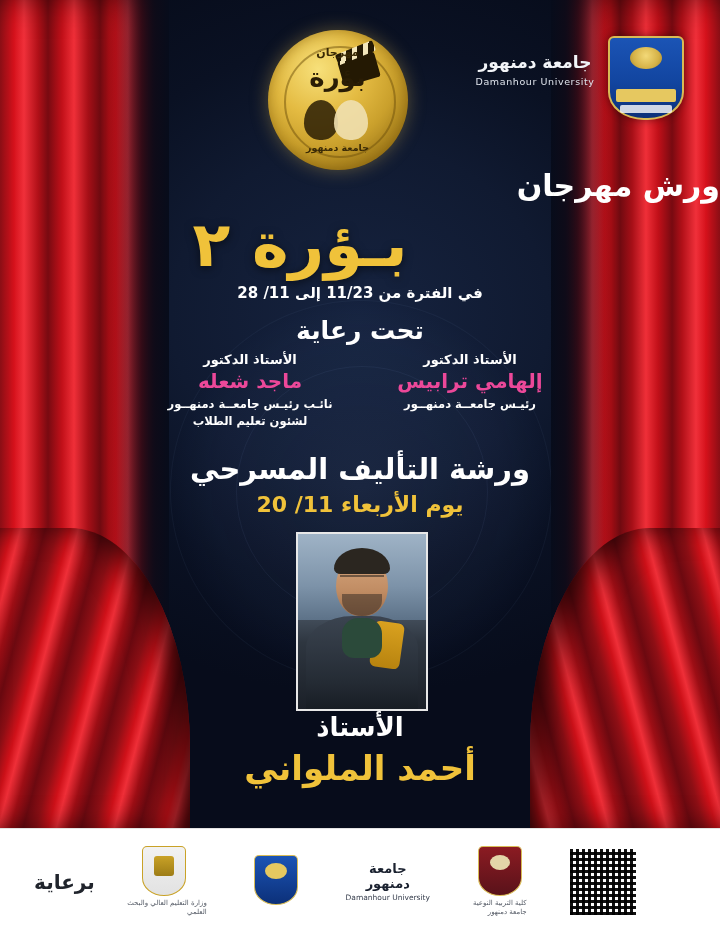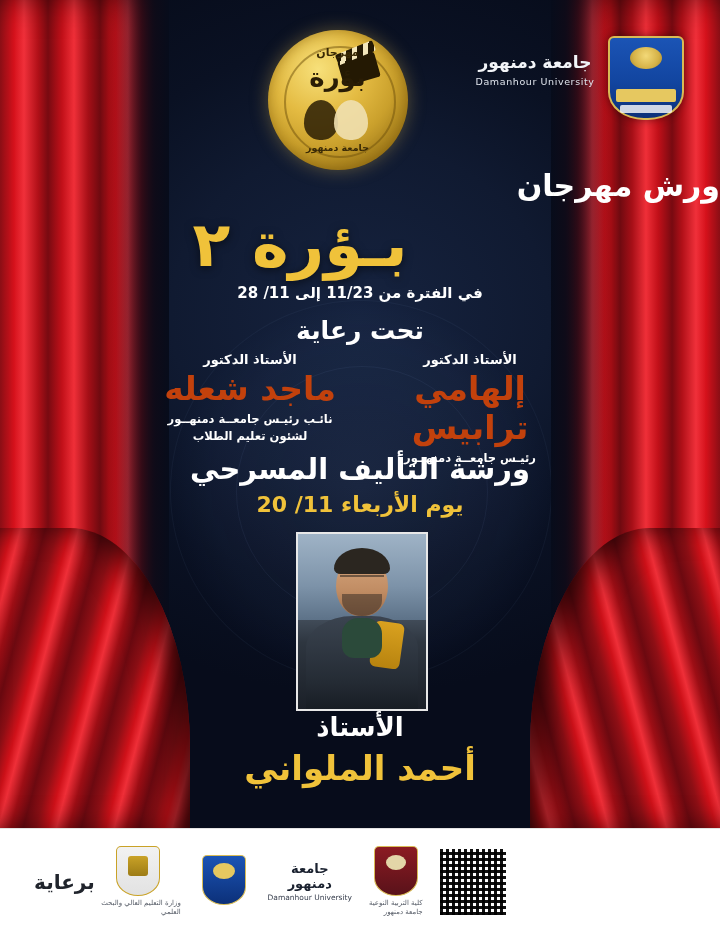--- a/index.html
+++ b/index.html
@@ -337,22 +337,22 @@
     width: 200px;
     text-align: center;
   }
   .patron .rank {
     color: #ffffff;
     font-size: 13px;
     font-weight: bold;
   }
   .patron .name {
     margin-top: 2px;
-    color: #c2410c;
-    font-size: 33px;
+    color: #ec4899;
+    font-size: 20px;
     font-weight: bold;
   }
   .patron .role {
     margin-top: 3px;
     color: #ffffff;
     font-size: 11.5px;
     line-height: 1.45;
     font-weight: bold;
   }
 
@@ -473,20 +473,21 @@
   }
   .footer-inner {
     position: absolute;
     left: 0; top: 0;
     width: 720px; height: 105px;
     display: flex;
     flex-direction: row-reverse;
     align-items: center;
     padding: 0 28px;
     box-sizing: border-box;
+    gap: 26px;
   }
   .footer-label {
     color: #20242c;
     font-size: 20px;
     font-weight: bold;
     margin-left: 6px;
   }
   .qr {
     width: 66px;
     height: 66px;

